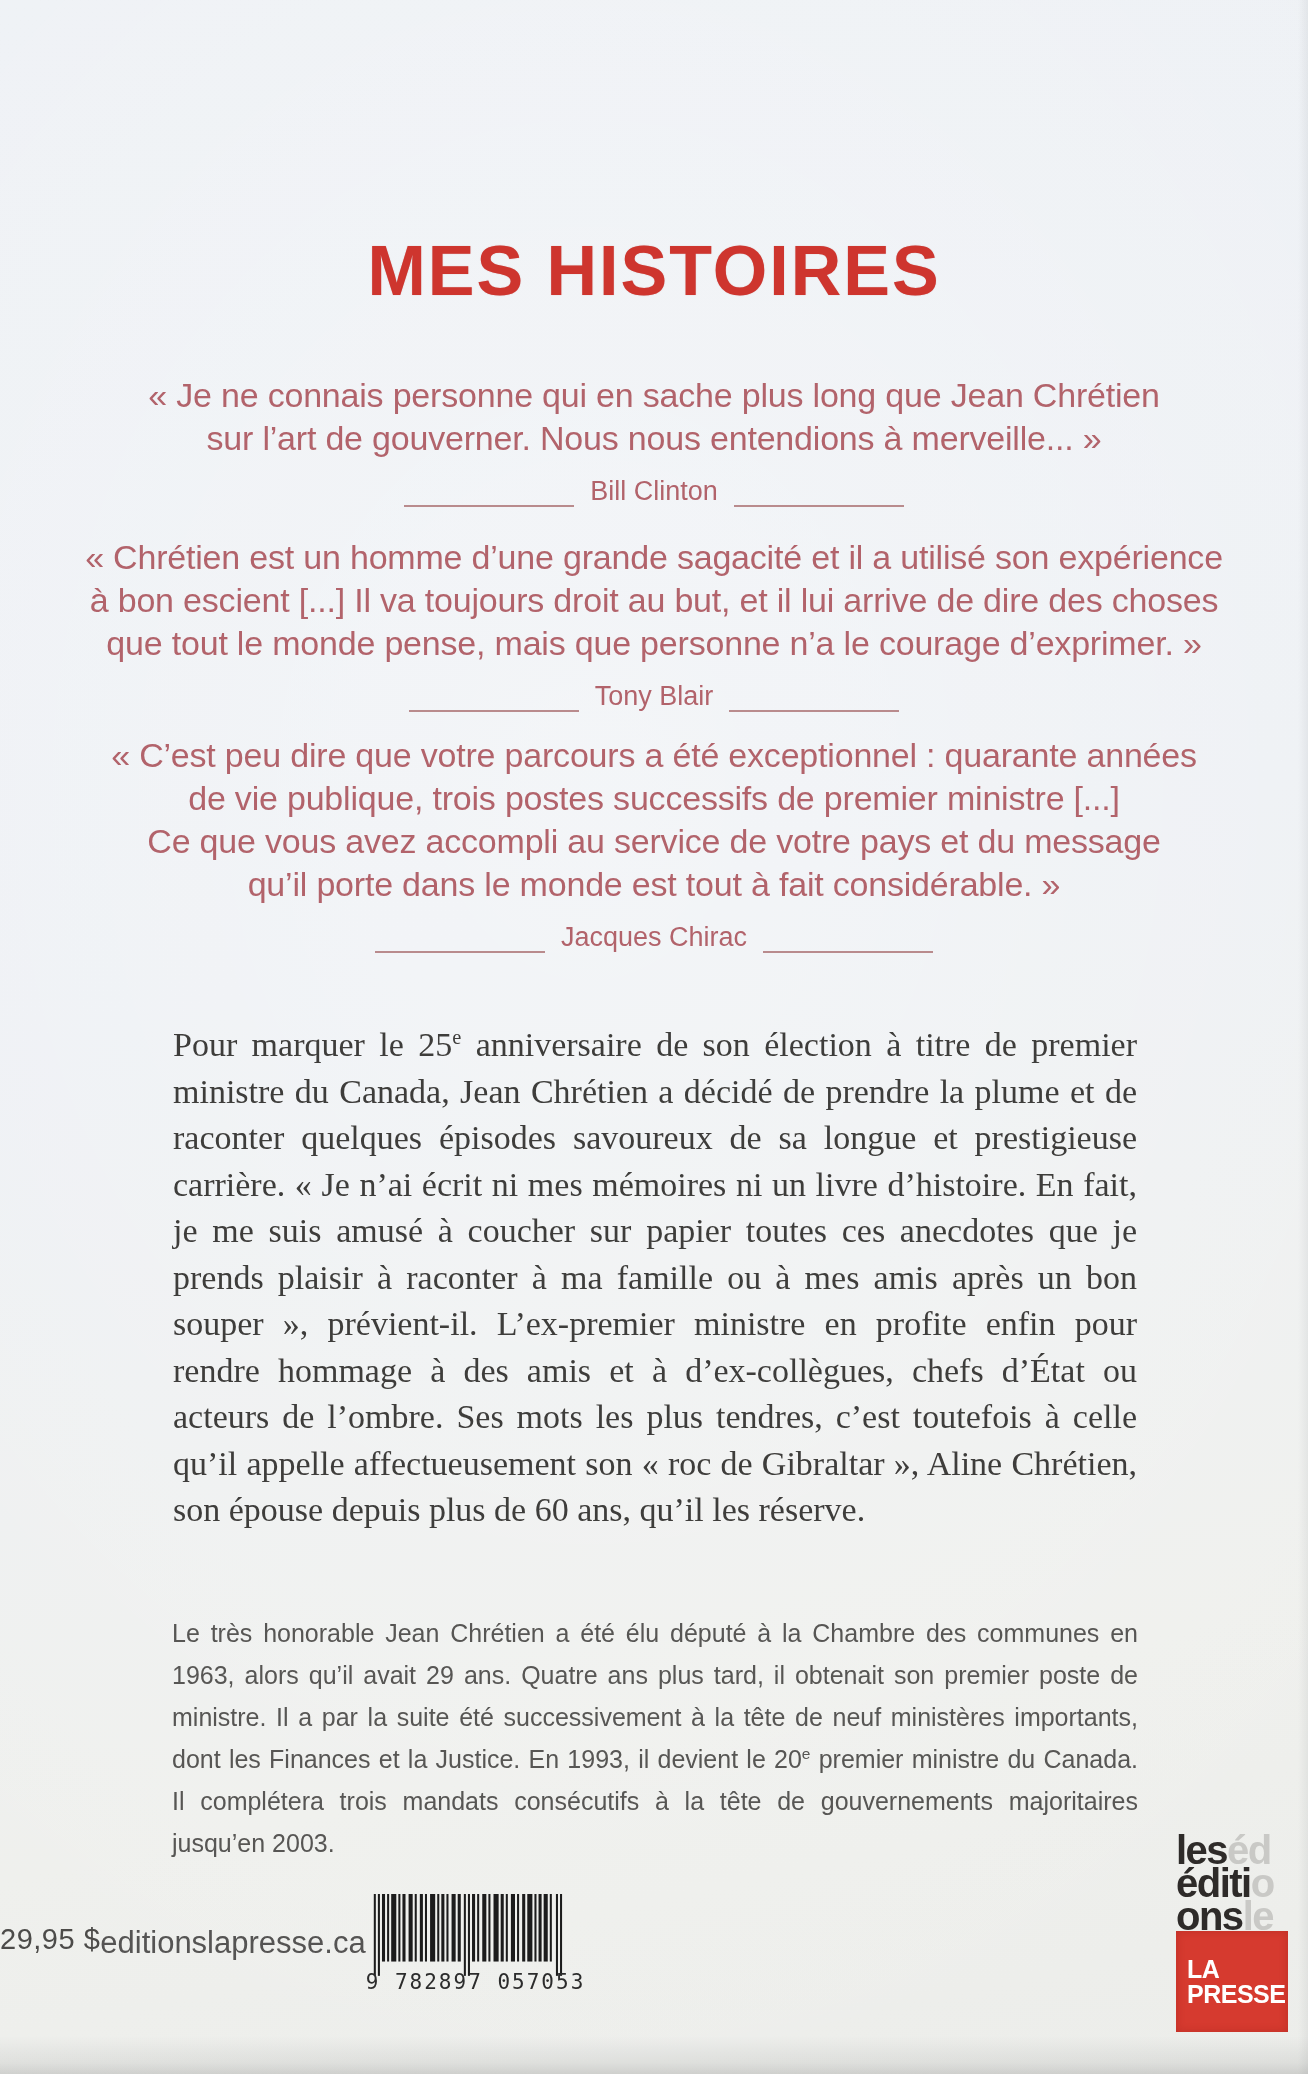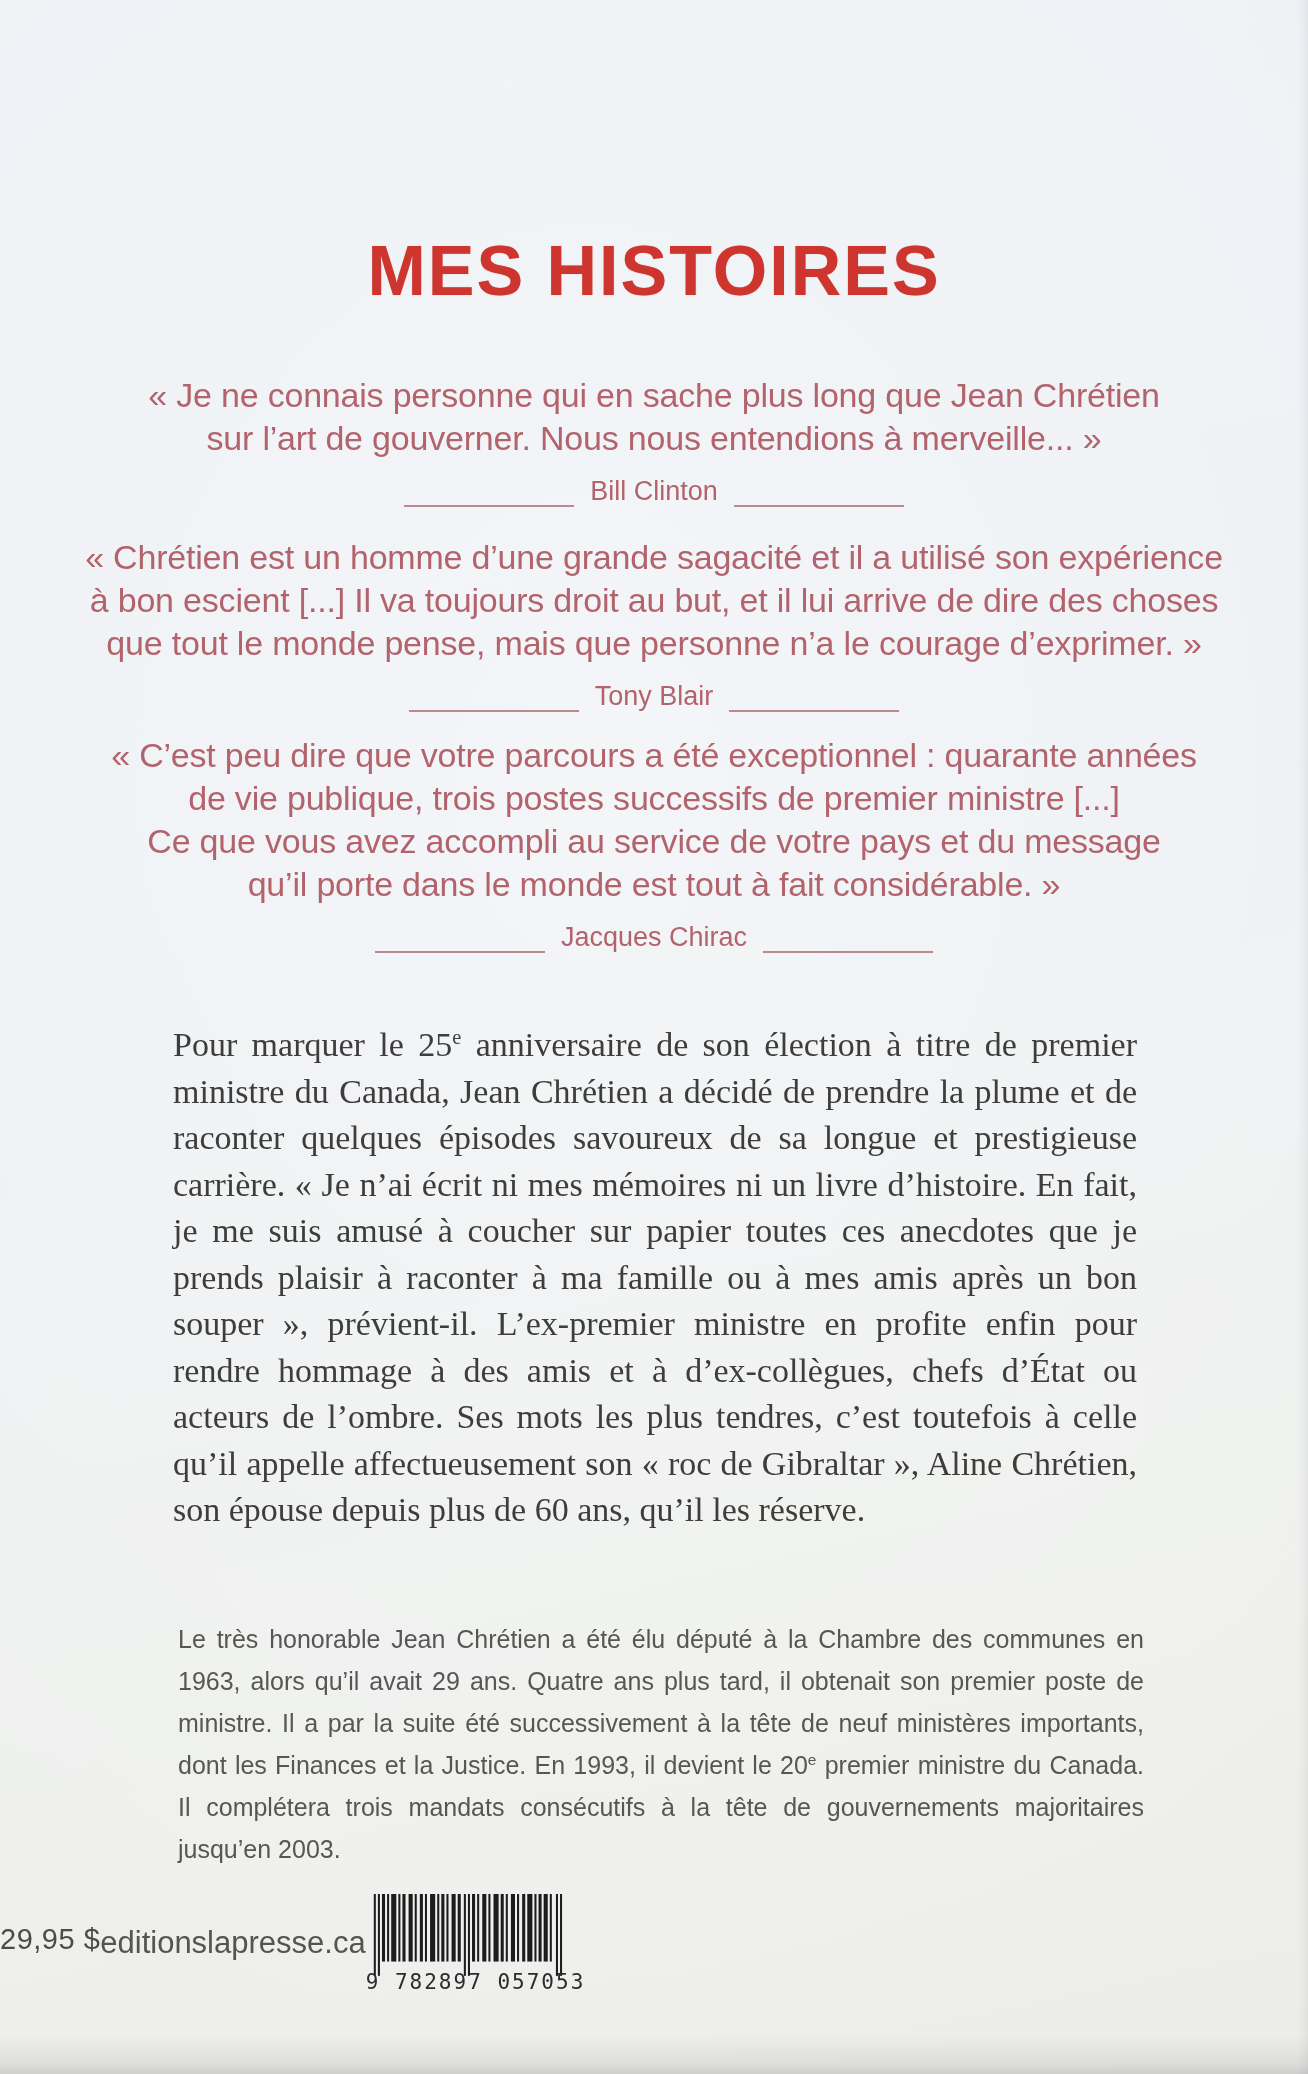--- a/index.html
+++ b/index.html
@@ -48,21 +48,21 @@
     margin: 0;
     font-family: "Liberation Serif", serif;
     font-size: 34px; line-height: 46.5px;
     text-align: justify;
     color: #3e3d3b;
   }
   .synopsis sup { font-size: 60%; line-height: 0; vertical-align: super; }
 
   .bio {
     position: absolute; left: 172px; top: 1612px; width: 966px;
-    margin: 6px;
+    margin: 0;
     font-size: 25px; line-height: 42px;
     text-align: justify;
     color: #57565а;
     color: #575654;
   }
   .bio sup { font-size: 62%; line-height: 0; vertical-align: super; }
 
   .footer-col {
     position: absolute; left: 0; top: 1884px; width: 1000px;
     display: flex; flex-direction: row; align-items: center;
@@ -180,16 +180,27 @@
             <rect x="166" y="0" width="4" height="66"></rect>
           <rect x="172" y="0" width="2" height="66"></rect>
           <rect x="178" y="0" width="2" height="80"></rect>
             <rect x="182" y="0" width="2" height="80"></rect>
         </g>
       </svg>
       <div class="barcode-digits">9 782897 057053</div>
     </div>
   </div>
 
+  <div class="publisher">
+    <div class="logo-word">
+      <div><span class="dark">les</span><span class="light">éd</span></div>
+      <div><span class="dark">éditi</span><span class="light">o</span></div>
+      <div><span class="dark">ons</span><span class="light">le</span></div>
+    </div>
+    <div class="logo-box">
+      <div>LA</div>
+      <div>PRESSE</div>
+    </div>
+  </div>
 
   <div class="right-edge"></div>
   <div class="bottom-shade"></div>
 </div>
 
 </body></html>

